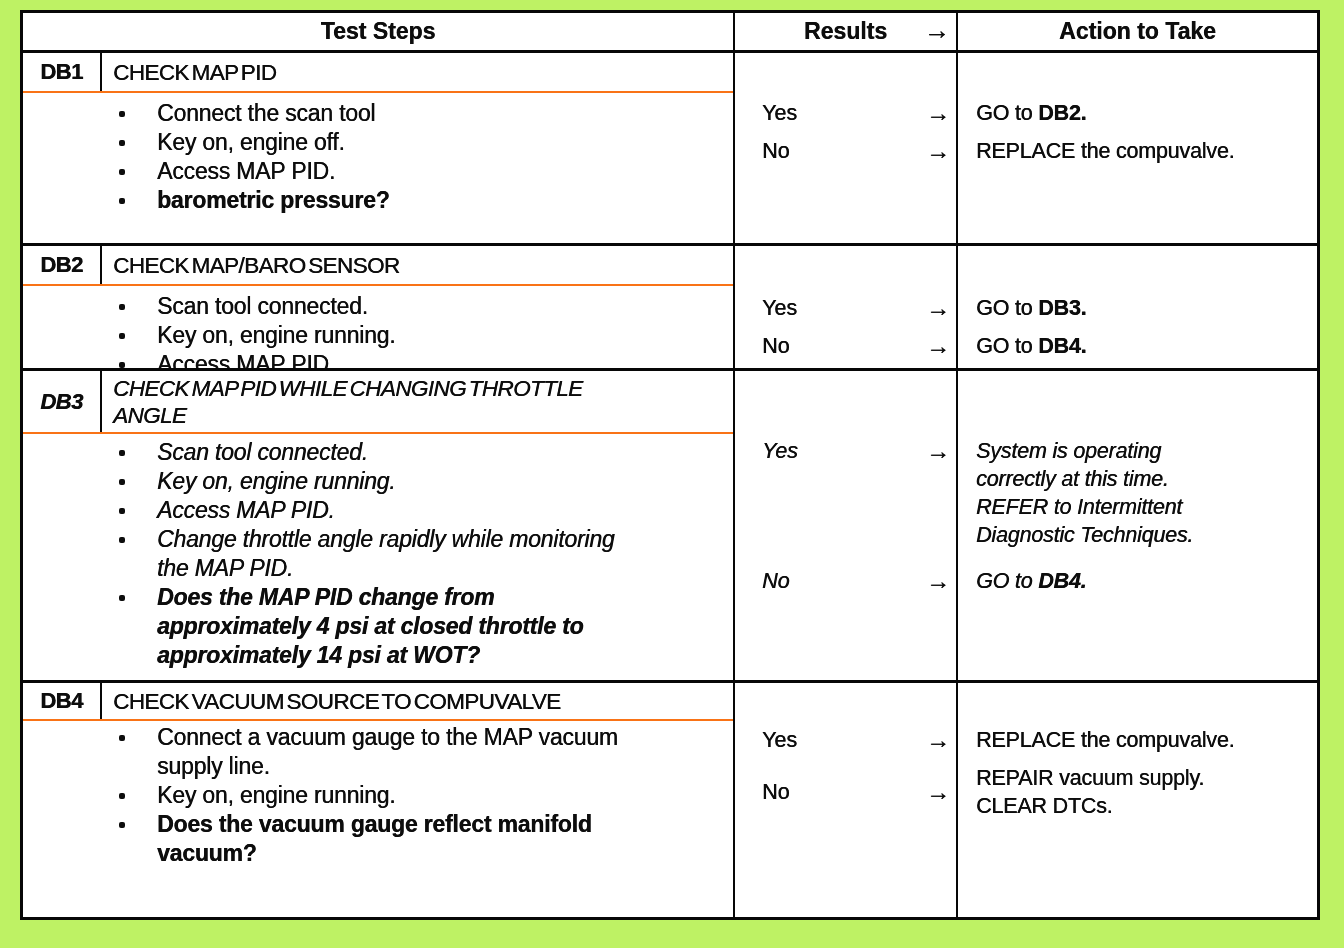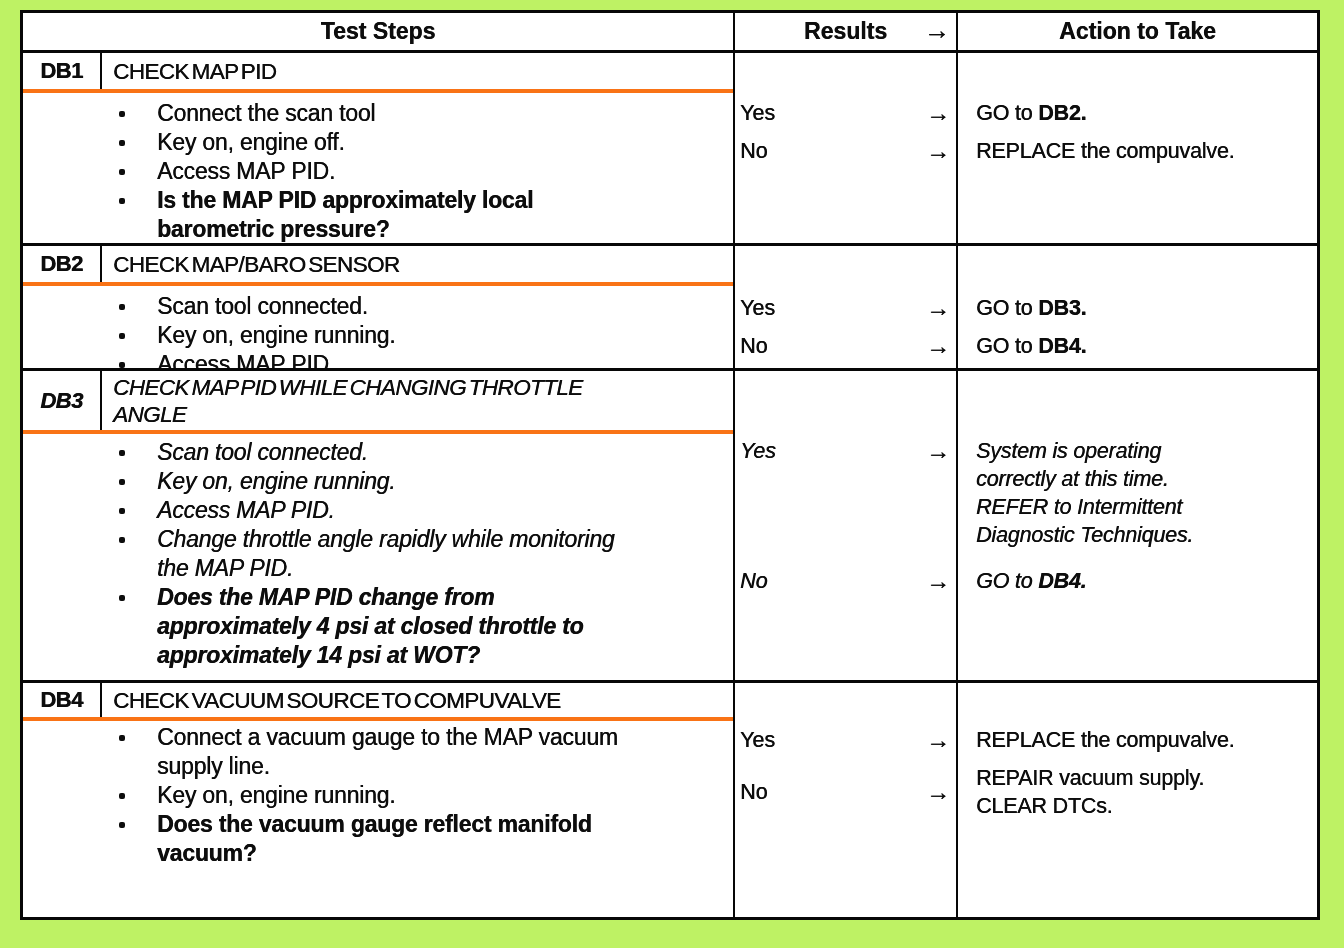--- a/index.html
+++ b/index.html
@@ -36,21 +36,21 @@
 
   
   .block { position: relative; display: flex; border-bottom: 3px solid #070707; overflow: hidden; }
   .block-0 { height: 193px; }
   .block-1 { height: 125px; }
   .block-2 { height: 312px; font-style: italic; }
   .block-3 { flex: 1; border-bottom: none; }
 
   .left { width: 712px; flex: none; border-right: 2px solid #070707; overflow: hidden; }
 
-  .title-row { display: flex; border-bottom: 4px solid #f97316; height: 40px; }
+  .title-row { display: flex; border-bottom: 2px solid #f97316; height: 40px; }
   .block-2 .title-row { height: 63px; }
   .block-3 .title-row { height: 38px; }
   .db {
     width: 79px; flex: none; border-right: 2px solid #070707;
     display: flex; align-items: center; justify-content: center;
     font-weight: bold; font-size: 22px; letter-spacing: -0.5px;
   }
   .ttl {
     flex: 1; padding-left: 11px;
     display: flex; flex-direction: column; justify-content: center;
@@ -73,21 +73,21 @@
   .block-1 .pairs { padding-top: 48px; }
   .block-2 .pairs { padding-top: 66px; }
   .block-3 .pairs { padding-top: 43px; }
   .pair { display: flex; align-items: flex-start; }
   .pair + .pair { margin-top: 10px; align-items: center; }
   .block-2 .pair + .pair { margin-top: 18px; }
 
   .res {
     width: 223px; flex: none;
     display: flex; justify-content: space-between; align-items: flex-start;
-    padding-left: 5px; padding-right: 8px;
+    padding-left: 27px; padding-right: 8px;
     font-size: 21.5px; line-height: 28px;
   }
   .res .arr { font-size: 24px; line-height: 28px; }
   .act { flex: 1; padding-left: 18px; font-size: 21.5px; line-height: 28px; letter-spacing: -0.2px; }
   .act .b { font-weight: bold; }
 
   
   .vl2 { position: absolute; left: 933px; top: 0; bottom: 0; width: 2px; background: #070707; }
 </style>
 </head>
@@ -120,21 +120,20 @@
               <li>
                 <div>Connect the scan tool</div>
               </li>
               <li>
                 <div>Key on, engine off.</div>
               </li>
               <li>
                 <div>Access MAP PID.</div>
               </li>
               <li class="bold">
-                <div>Is the MAP PID approximately local</div>
                 <div>barometric  pressure?</div>
               </li>
             </ul>
           </div>
           <div class="pairs">
             <div class="pair">
               <div class="res">
                 <span class="lbl">Yes</span>
                 <span class="arr">→</span>
               </div>

